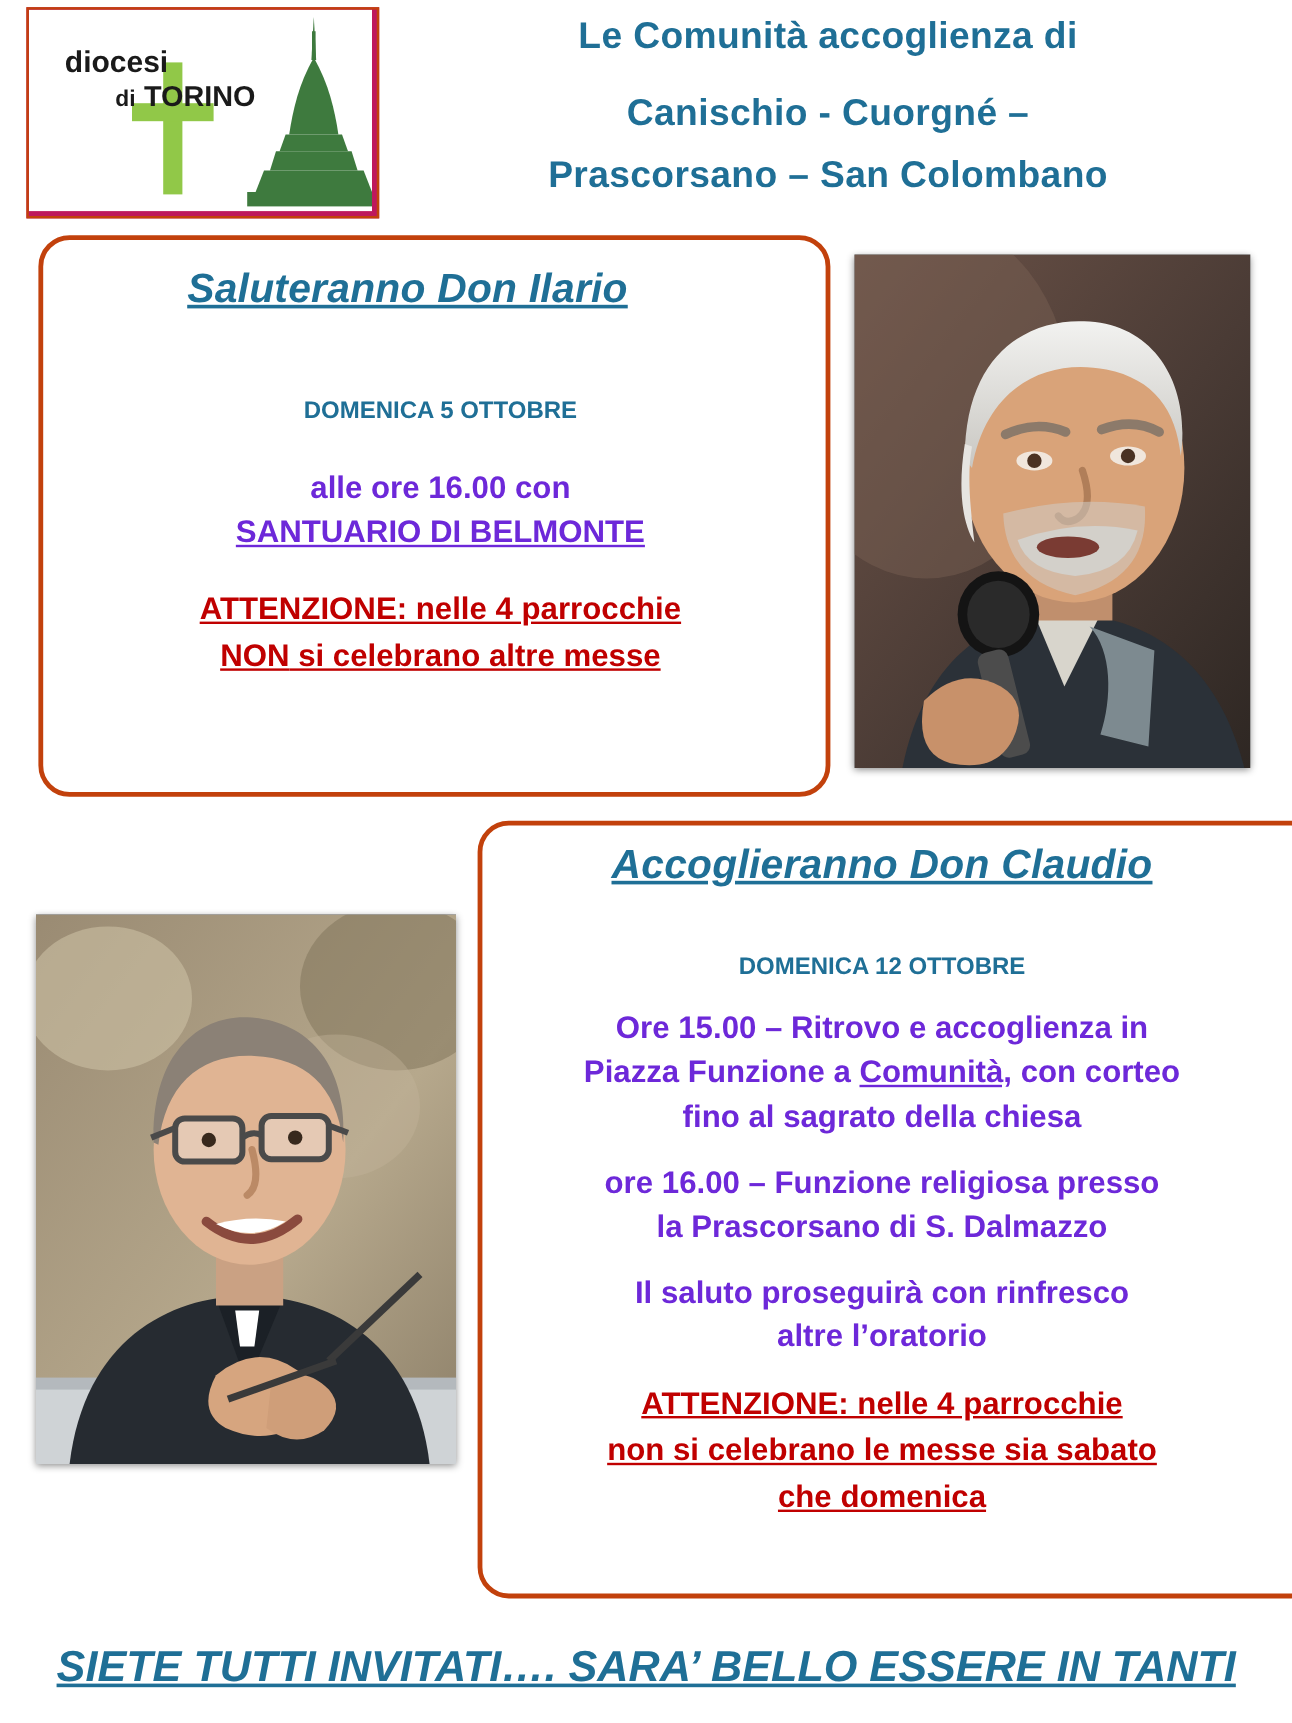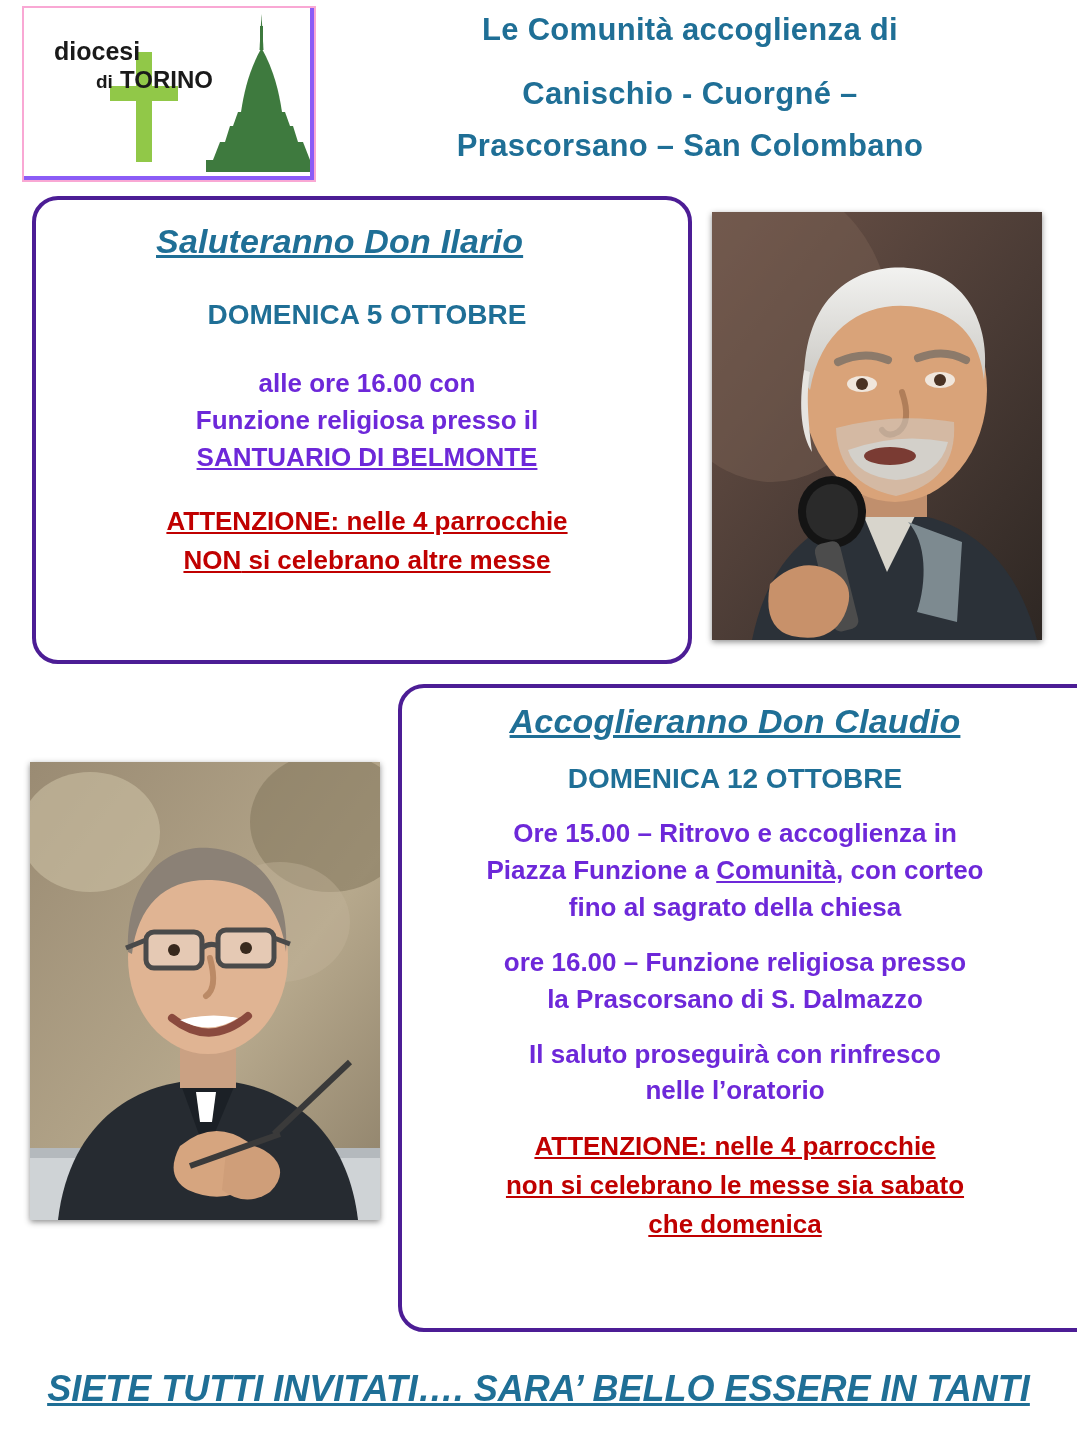--- a/index.html
+++ b/index.html
@@ -21,22 +21,22 @@
     top: 0; left: 0;
     width: 1077px;
     height: 190px;
   }
   .logo-box {
     position: absolute;
     left: 22px;
     top: 6px;
     width: 290px;
     height: 172px;
-    background: #8b5cf6;
-    border: 2px solid #f9a8d4;
+    background: #be185d;
+    border: 2px solid #c2410c;
     overflow: hidden;
   }
   .logo-svg { display:block; }
 
   .header-title {
     position: absolute;
     left: 320px;
     top: 8px;
     width: 740px;
     text-align: center;
@@ -44,21 +44,21 @@
     font-weight: bold;
     line-height: 1.42;
   }
   .header-title .line1 { font-size: 31px; letter-spacing: .3px; }
   .header-title .line2 { font-size: 31px; margin-top: 20px; letter-spacing: .3px;}
   .header-title .line3 { font-size: 31px; margin-top: 8px; letter-spacing: .3px;}
 
   
   .panel {
     position: absolute;
-    border: 4px solid #4c1d95;
+    border: 4px solid #c2410c;
     border-radius: 26px;
     background: #ffffff;
     box-sizing: border-box;
   }
   .panel-top {
     left: 32px;
     top: 196px;
     width: 660px;
     height: 468px;
   }
@@ -95,22 +95,23 @@
     font-weight: bold;
     font-style: italic;
     text-decoration: underline;
     text-align: center;
     font-size: 34px;
     letter-spacing: .2px;
   }
   .date-line {
     color: #1f6f96;
     font-weight: bold;
-    font-size: 28px;
-    text-align: center;
+    font-size: 20px;
+    text-align: center;
+    margin-top: 32px;
   }
   .body-line {
     color: #6d28d9;
     font-weight: bold;
     font-size: 26px;
     text-align: center;
     line-height: 1.42;
   }
   .body-line.underline { text-decoration: underline; }
   .warn {
@@ -197,21 +198,20 @@
   </div>
 </div>
 
 <div class="panel panel-top">
   <div class="top-content">
     <div class="block-title">Saluteranno Don Ilario</div>
     <div class="sp1"></div>
     <div class="date-line">DOMENICA 5 OTTOBRE</div>
     <div class="sp2"></div>
     <div class="body-line">alle ore 16.00 con</div>
-    <div class="body-line">Funzione religiosa presso il</div>
     <div class="body-line underline">SANTUARIO DI BELMONTE</div>
     <div class="sp3"></div>
     <div class="warn">ATTENZIONE: nelle 4 parrocchie</div>
     <div class="warn">
       <span>NON</span><span> si celebrano altre messe</span>
     </div>
   </div>
 </div>
 
 <div class="photo photo-ilario">
@@ -328,21 +328,21 @@
     <div class="body-line">Ore 15.00 – Ritrovo e accoglienza in</div>
     <div class="body-line">
       <span>Piazza Funzione a </span><span class="u">Comunità,</span><span> con corteo</span>
     </div>
     <div class="body-line">fino al sagrato della chiesa</div>
     <div class="sp3"></div>
     <div class="body-line">ore 16.00 – Funzione religiosa presso</div>
     <div class="body-line">la Prascorsano di S. Dalmazzo</div>
     <div class="sp3"></div>
     <div class="body-line">Il saluto proseguirà con rinfresco</div>
-    <div class="body-line">nelle l’oratorio</div>
+    <div class="body-line">altre l’oratorio</div>
     <div class="sp3"></div>
     <div class="warn">ATTENZIONE: nelle 4 parrocchie</div>
     <div class="warn">non si celebrano le messe sia sabato</div>
     <div class="warn">che domenica</div>
   </div>
 </div>
 
 <div class="footer">SIETE TUTTI INVITATI…. SARA’ BELLO ESSERE IN TANTI</div>
 
 </body></html>

